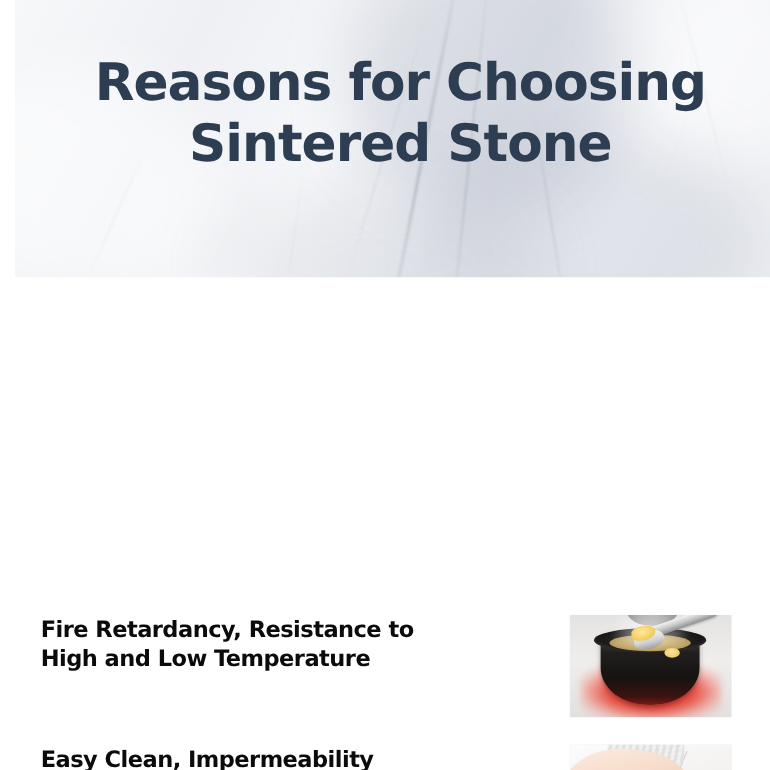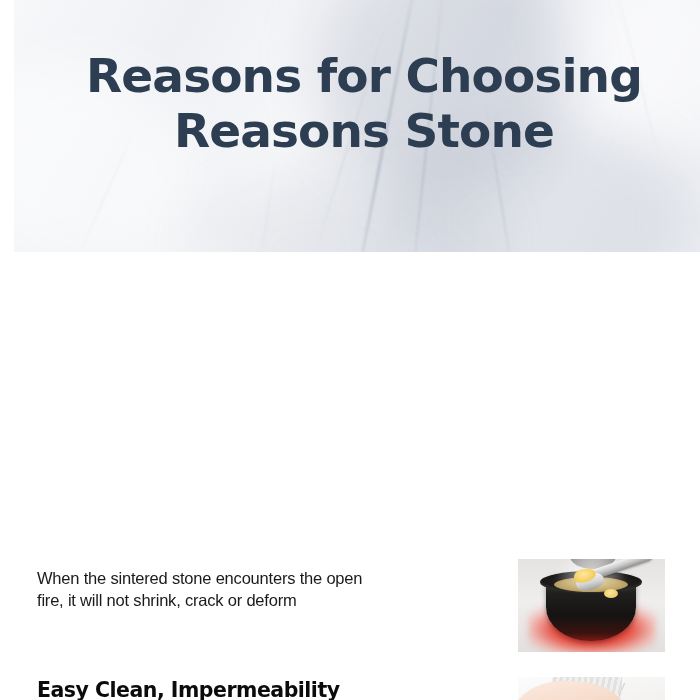--- a/index.html
+++ b/index.html
@@ -249,33 +249,33 @@
     <div class="vein v2"></div>
     <div class="vein v3"></div>
     <div class="vein v4"></div>
     <div class="vein v5"></div>
     <div class="vein v6"></div>
     <div class="vein v7"></div>
 
     <div class="header-inner">
       <h1 class="banner-title">
         <span>Reasons for Choosing</span>
-        <span class="line2">Reasons Stone</span>
+        <span class="line2">Sintered Stone</span>
       </h1>
     </div>
   </div>
 
   <div class="features">
 
     <div class="feature" style="top:307px;">
       <div class="feature-text">
-        <p class="feature-desc">
-          <span>When the sintered stone encounters the open</span><br>
-          <span>fire, it will not shrink, crack or deform</span>
-        </p>
+        <h2 class="feature-title">
+          <span>Fire Retardancy, Resistance to</span><br>
+          <span>High and Low Temperature</span>
+        </h2>
       </div>
       <div class="feature-thumb" style="top:0;">
         <div class="thumb-canvas">
           <div class="t1-bg"></div>
           <div class="t1-backbowl"></div>
           <div class="t1-glow"></div>
           <div class="t1-pot"></div>
           <div class="t1-rim"></div>
           <div class="t1-soup"></div>
           <div class="t1-steam"></div>

